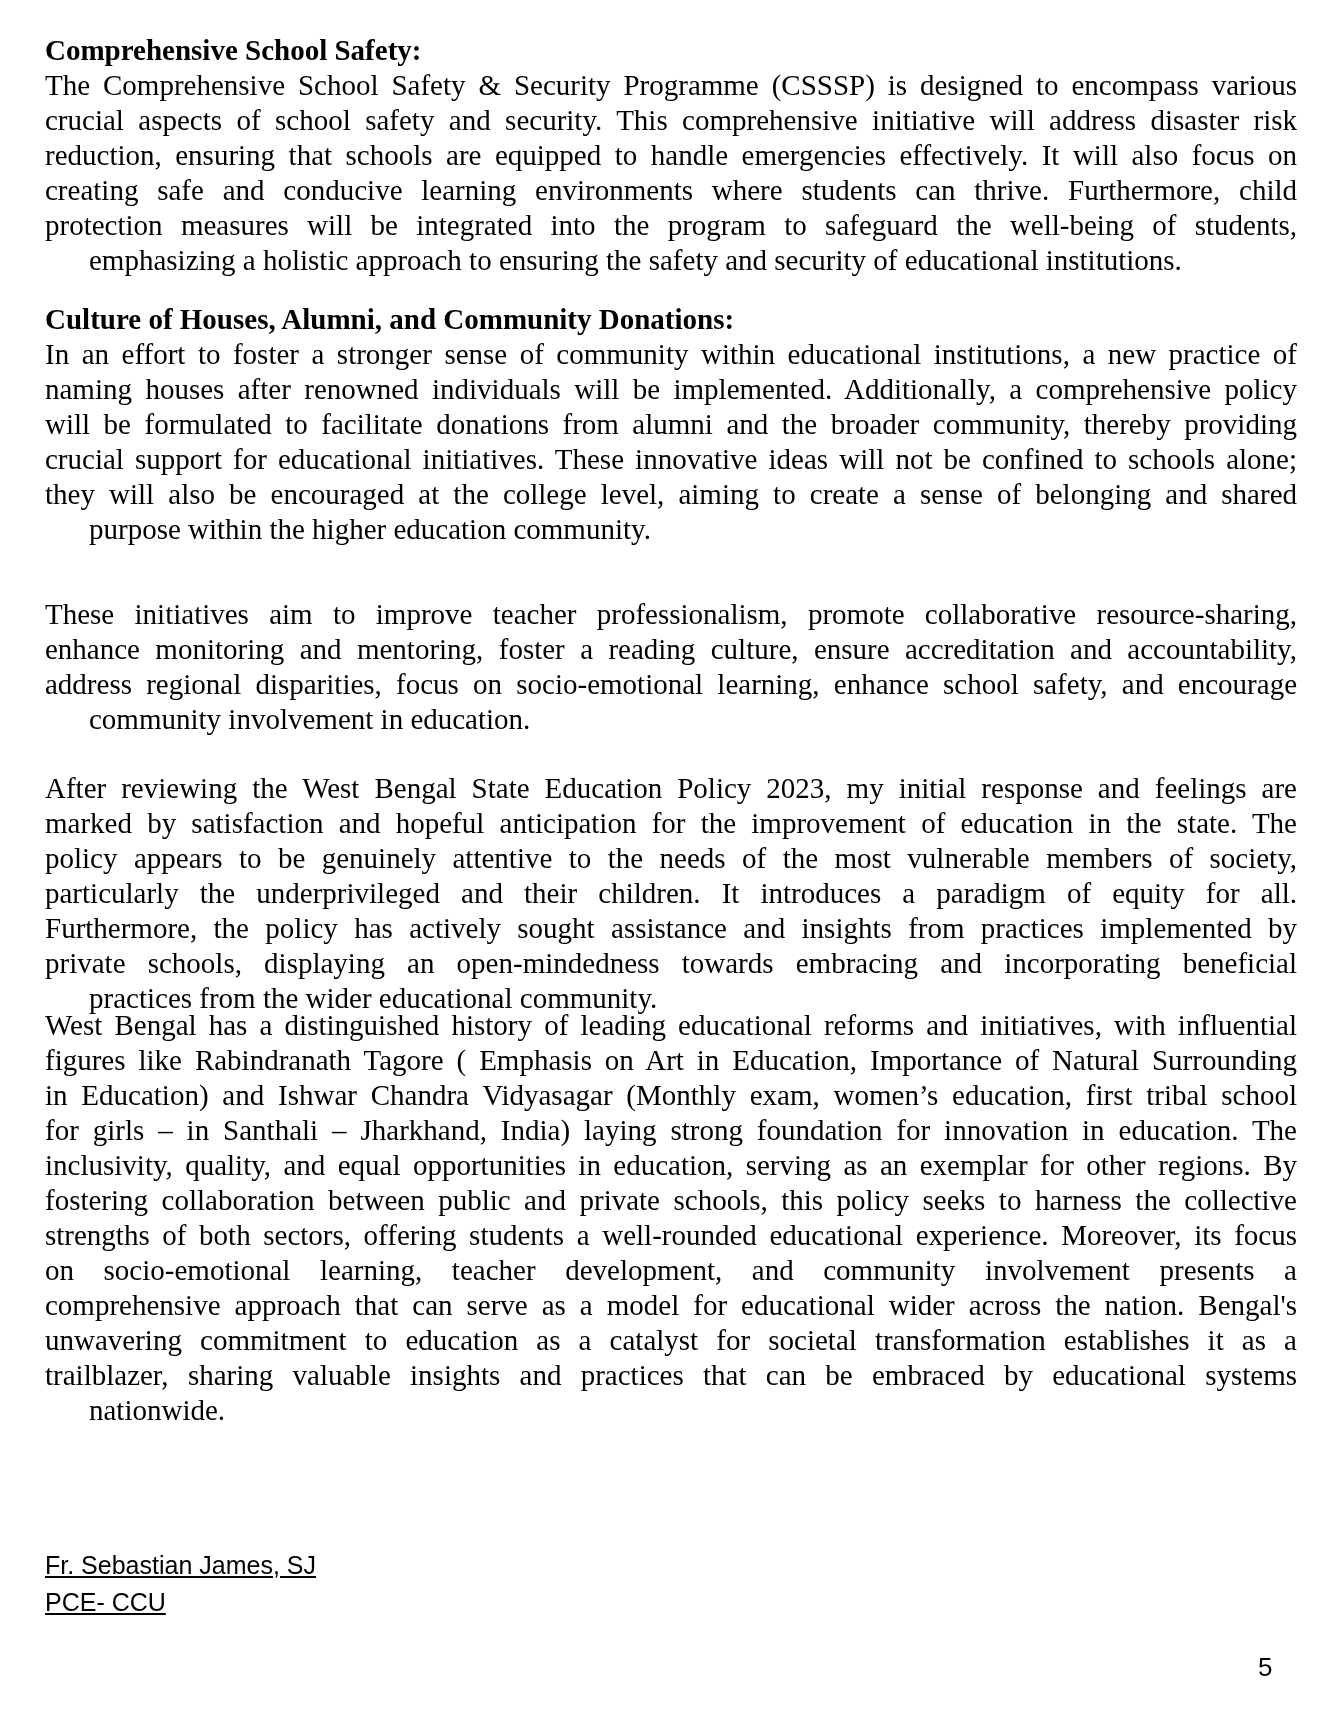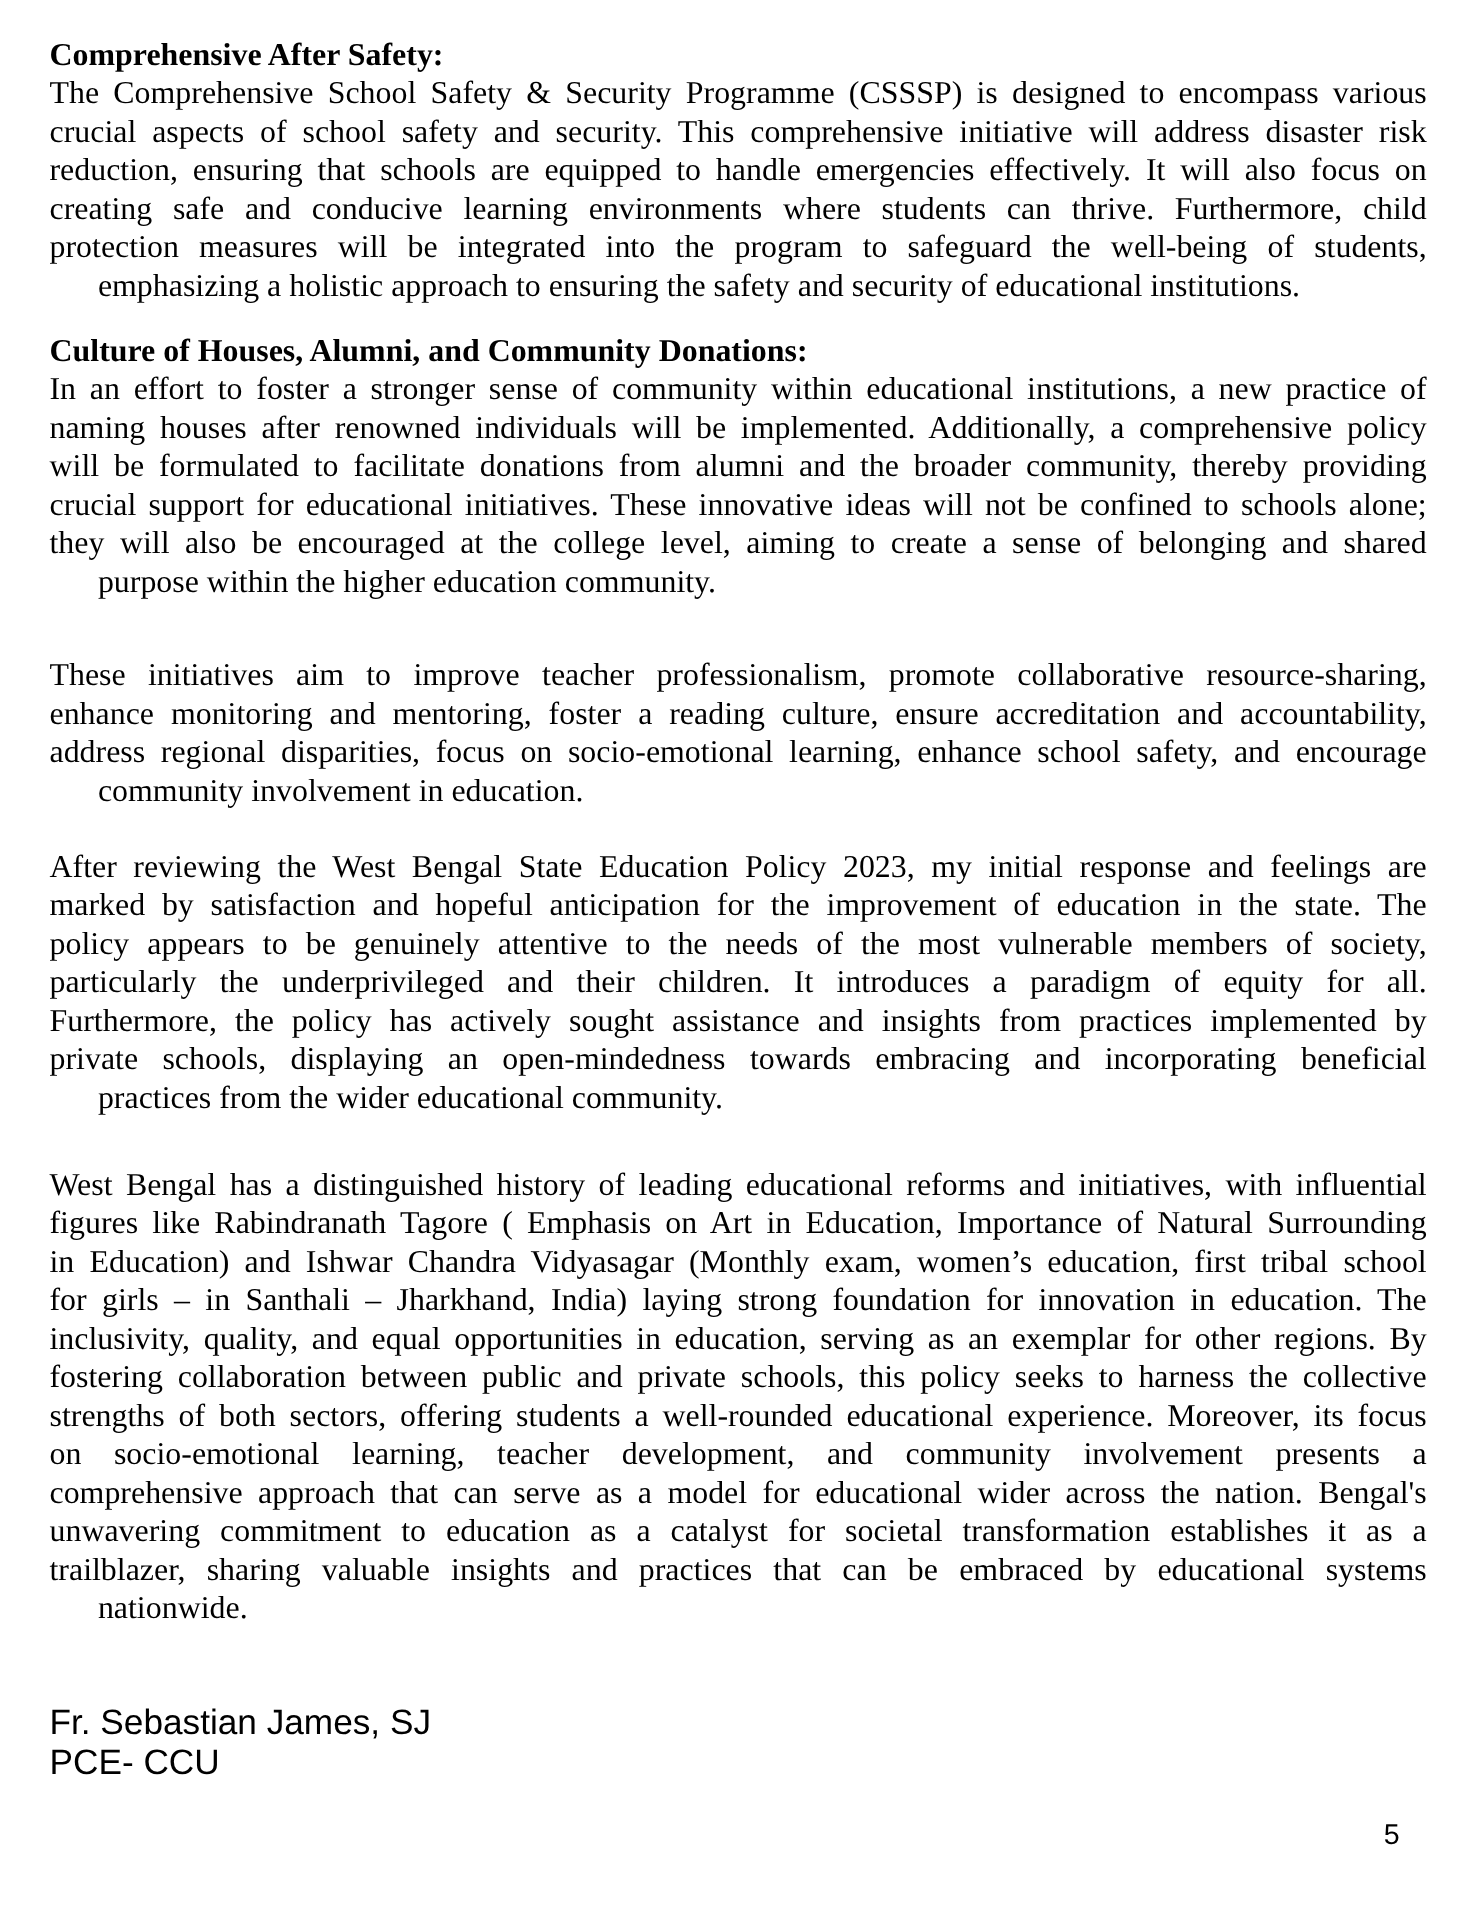--- a/index.html
+++ b/index.html
@@ -4,30 +4,30 @@
 <style>
   html, body { margin: 0; padding: 0; background: #ffffff; }
   body { width: 1336px; height: 1732px; position: relative; overflow: hidden; color: #000; }
   .page { position: absolute; left: 45px; top: 0; width: 1252px; }
   .serif { font-family: "Liberation Serif", "DejaVu Serif", serif; font-size: 29px; line-height: 35px; }
   .block { position: absolute; left: 0; width: 1252px; }
   .line { display: block; white-space: nowrap; height: 35px; overflow: visible; }
   .line.j { text-align: justify; text-align-last: justify; white-space: normal; height: 35px; }
   .line.last { text-align: left; margin-left: 44px; }
   .heading { font-weight: bold; }
-  .sig { position: absolute; left: 45px; font-family: "Liberation Sans", "DejaVu Sans", sans-serif; font-size: 32px; line-height: 37px; }
+  .sig { position: absolute; left: 45px; font-family: "Liberation Sans", "DejaVu Sans", sans-serif; font-size: 25px; line-height: 37px; text-decoration: underline; }
   .pagenum { position: absolute; left: 1258px; top: 1652px; font-family: "Liberation Sans", "DejaVu Sans", sans-serif; font-size: 26px; line-height: 30px; }
 </style>
 </head>
 <body>
 
 <div class="page serif">
 
   <div class="block" style="top:33px;">
-    <span class="line heading">Comprehensive After Safety:</span>
+    <span class="line heading">Comprehensive School Safety:</span>
     <span class="line j">The Comprehensive School Safety &amp; Security Programme (CSSSP) is designed to encompass various</span>
     <span class="line j">crucial aspects of school safety and security. This comprehensive initiative will address disaster risk</span>
     <span class="line j">reduction, ensuring that schools are equipped to handle emergencies effectively. It will also focus on</span>
     <span class="line j">creating safe and conducive learning environments where students can thrive. Furthermore, child</span>
     <span class="line j">protection measures will be integrated into the program to safeguard the well-being of students,</span>
     <span class="line last">emphasizing a holistic approach to ensuring the safety and security of educational institutions.</span>
   </div>
 
   <div class="block" style="top:302px;">
     <span class="line heading">Culture of Houses, Alumni, and Community Donations:</span>
@@ -49,21 +49,21 @@
   <div class="block" style="top:771px;">
     <span class="line j">After reviewing the West Bengal State Education Policy 2023, my initial response and feelings are</span>
     <span class="line j">marked by satisfaction and hopeful anticipation for the improvement of education in the state. The</span>
     <span class="line j">policy appears to be genuinely attentive to the needs of the most vulnerable members of society,</span>
     <span class="line j">particularly the underprivileged and their children. It introduces a paradigm of equity for all.</span>
     <span class="line j">Furthermore, the policy has actively sought assistance and insights from practices implemented by</span>
     <span class="line j">private schools, displaying an open-mindedness towards embracing and incorporating beneficial</span>
     <span class="line last">practices from the wider educational community.</span>
   </div>
 
-  <div class="block" style="top:1060px;">
+  <div class="block" style="top:1008px;">
     <span class="line j">West Bengal has a distinguished history of leading educational reforms and initiatives, with influential</span>
     <span class="line j">figures like Rabindranath Tagore ( Emphasis on Art in Education, Importance of Natural Surrounding</span>
     <span class="line j">in Education)  and Ishwar Chandra Vidyasagar (Monthly exam, women’s education, first tribal school</span>
     <span class="line j">for girls – in Santhali – Jharkhand, India)  laying strong  foundation for innovation in education. The</span>
     <span class="line j">inclusivity, quality, and equal opportunities in education, serving as an exemplar for other regions. By</span>
     <span class="line j">fostering collaboration between public and private schools, this policy seeks to harness the collective</span>
     <span class="line j">strengths of both sectors, offering students a well-rounded educational experience. Moreover, its focus</span>
     <span class="line j">on socio-emotional learning, teacher development, and community involvement presents a</span>
     <span class="line j">comprehensive approach that can serve as a model for educational wider across the nation. Bengal's</span>
     <span class="line j">unwavering commitment to education as a catalyst for societal transformation establishes it as a</span>

